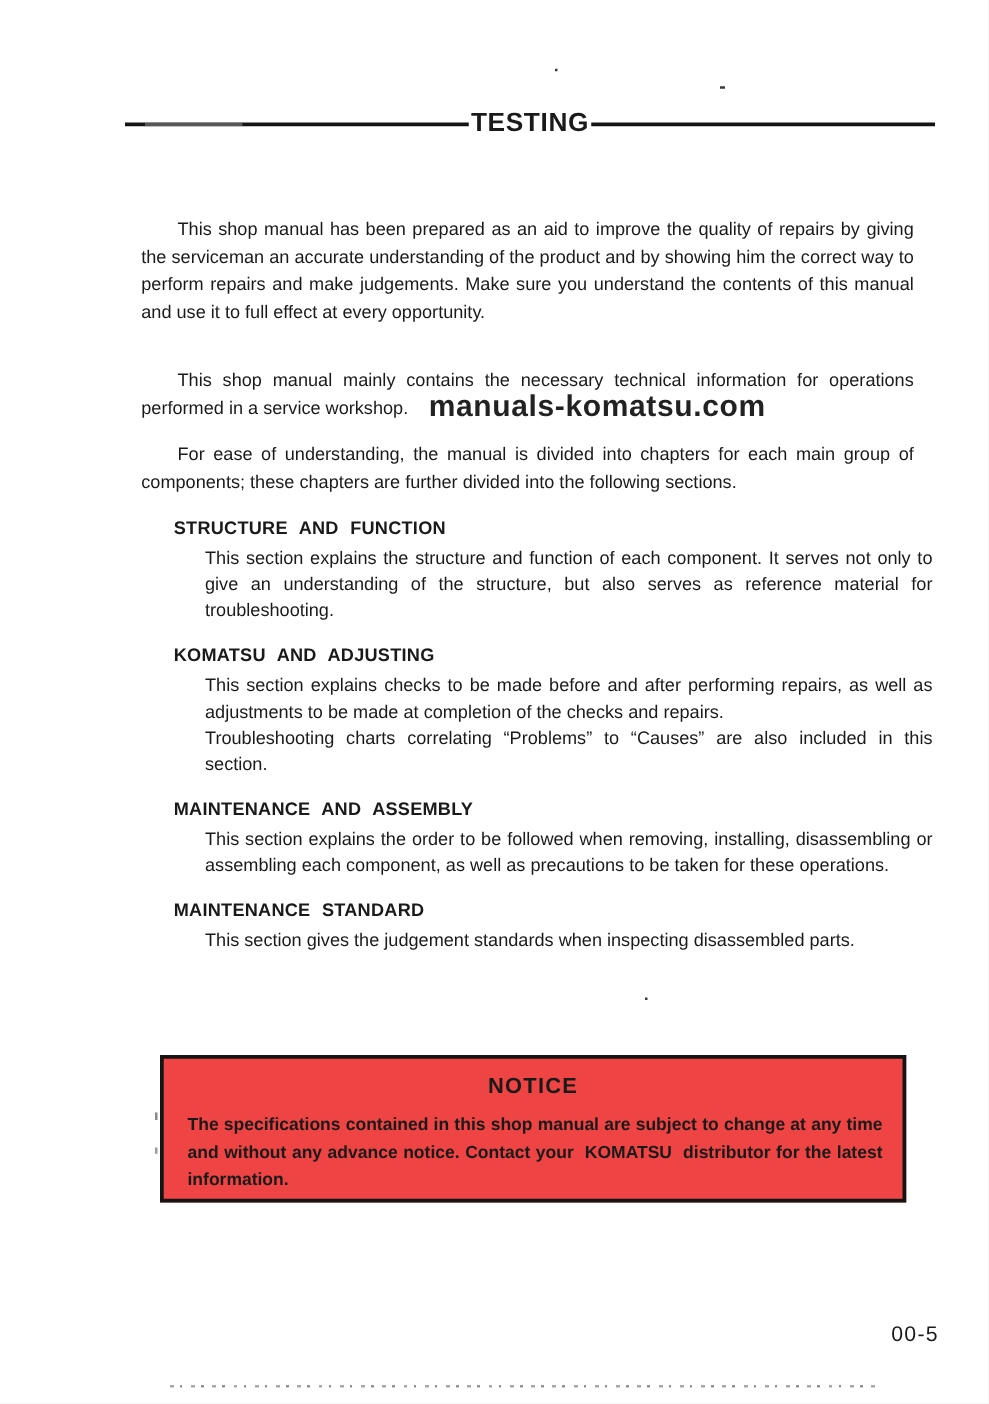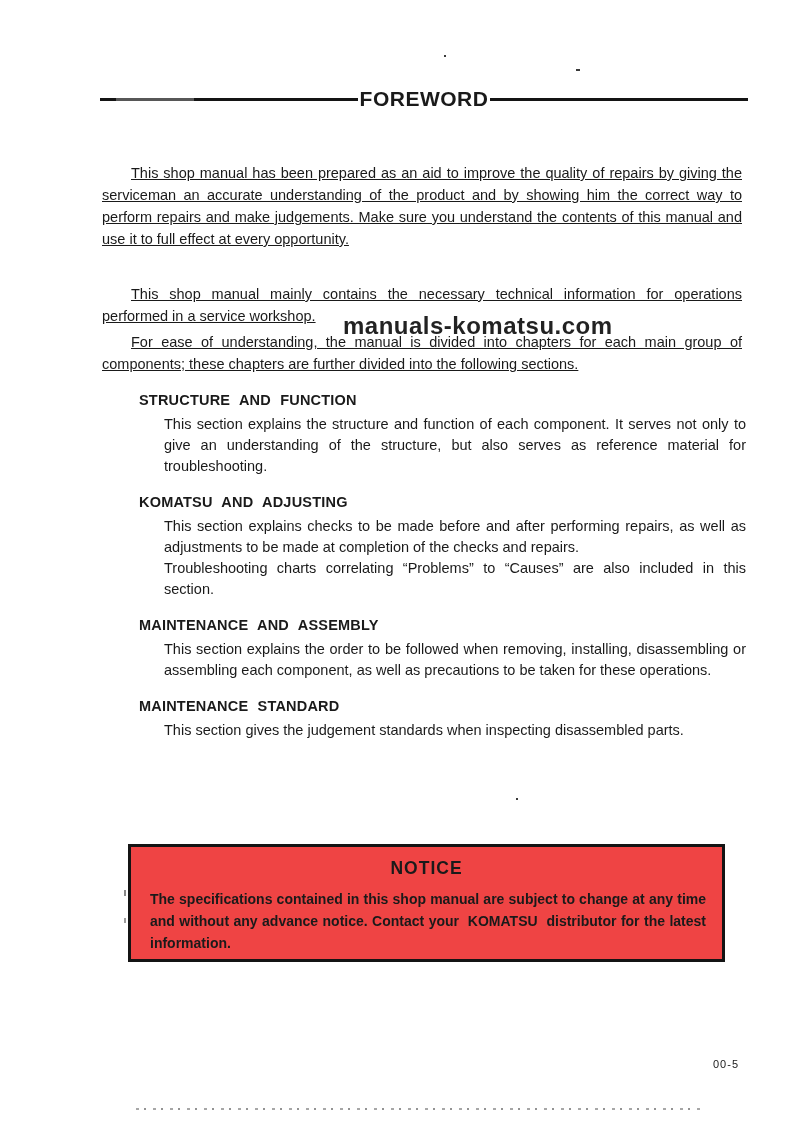--- a/index.html
+++ b/index.html
@@ -39,23 +39,22 @@
   
   .content {
     position: absolute;
     left: 98px;
     width: 648px;
     top: 158px;
     font-size: 14.5px;
     line-height: 22px;
   }
   .para {
-    margin: 4px;
+    margin: 15px;
     text-align: justify;
-    text-decoration: underline;
   }
   .para.indent { text-indent: 29px; }
   .para.gap { margin-top: 33px; }
 
   .sections { margin-top: 13px; margin-left: 41px; }
   .section { margin-top: 14px; }
   .section-heading {
     font-weight: 700;
     font-size: 14.5px;
     word-spacing: 5px;
@@ -103,21 +102,21 @@
     color: rgba(15, 15, 15, 0.92);
     white-space: nowrap;
     letter-spacing: 0.5px;
   }
 
   
   .page-number {
     position: absolute;
     left: 713px;
     top: 1058px;
-    font-size: 11px;
+    font-size: 17px;
     letter-spacing: 1px;
   }
 
   
   .scan-dotted-line {
     position: absolute;
     left: 136px;
     top: 1108px;
     width: 568px;
     height: 2px;
@@ -137,21 +136,21 @@
     background: #9a9a9a; opacity: .5;
   }
 </style>
 </head>
 <body>
 
 <div class="page">
 
   <div class="header">
     <div class="rule"></div>
-    <div class="page-title">FOREWORD</div>
+    <div class="page-title">TESTING</div>
     <div class="rule"></div>
   </div>
 
   <div class="content">
     <p class="para indent">This shop manual has been prepared as an aid to improve the quality of repairs by giving the serviceman an accurate understanding of the product and by showing him the correct way to perform repairs and make judgements. Make sure you understand the contents of this manual and use it to full effect at every opportunity.</p>
     <p class="para indent gap">This shop manual mainly contains the necessary technical information for operations performed in a service workshop.</p>
     <p class="para indent">For ease of understanding, the manual is divided into chapters for each main group of components; these chapters are further divided into the following sections.</p>
 
     <div class="sections">
 

